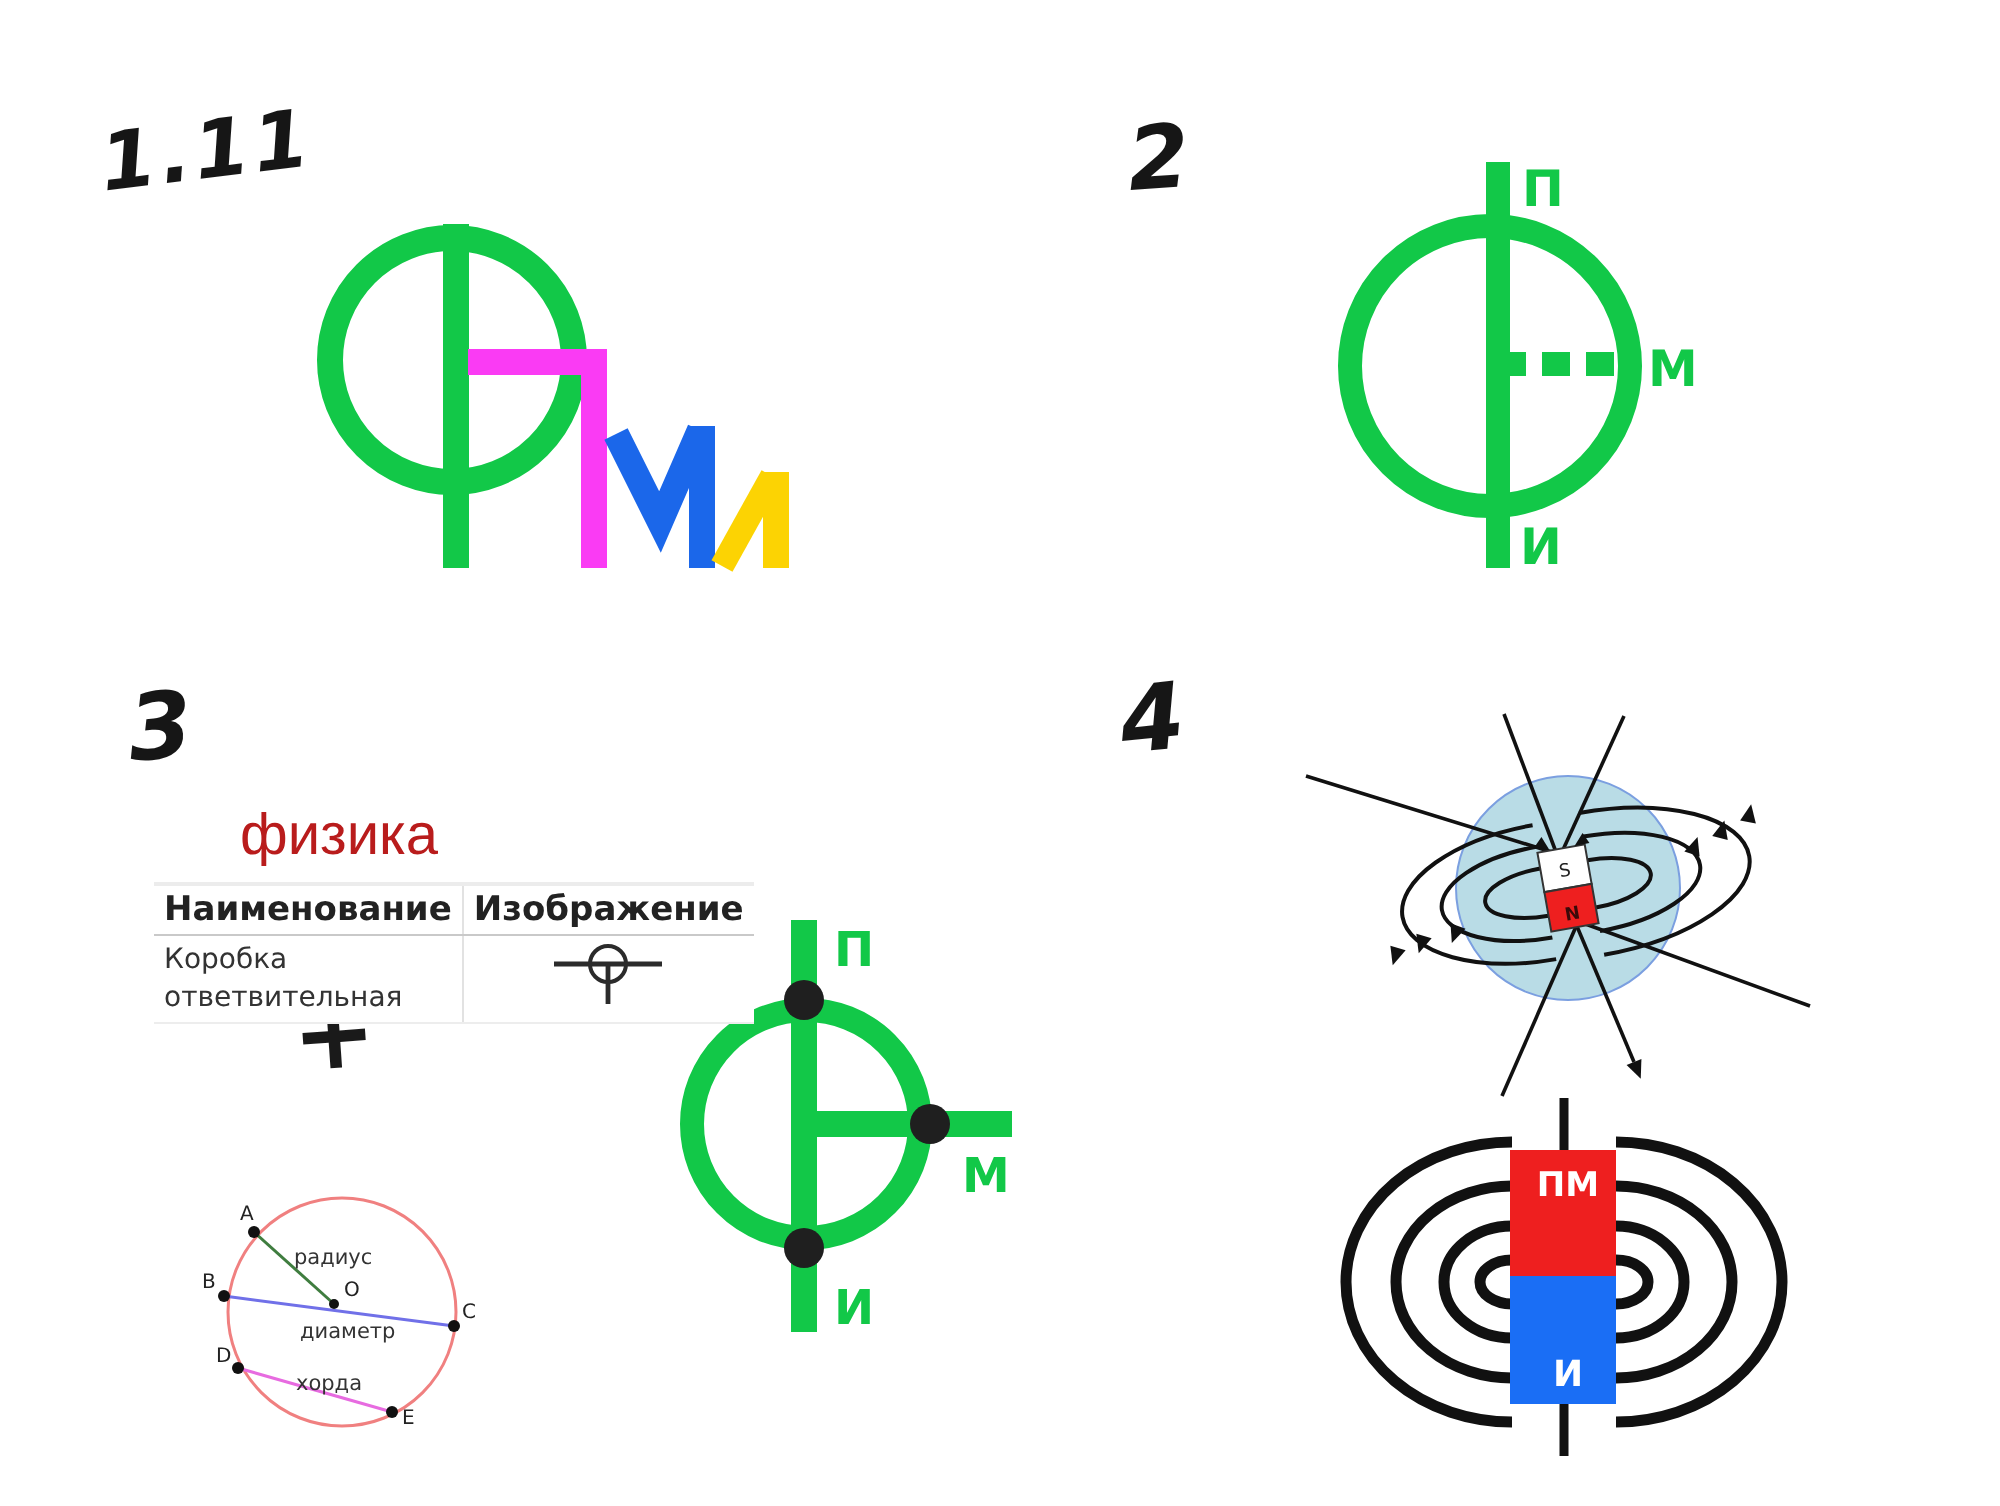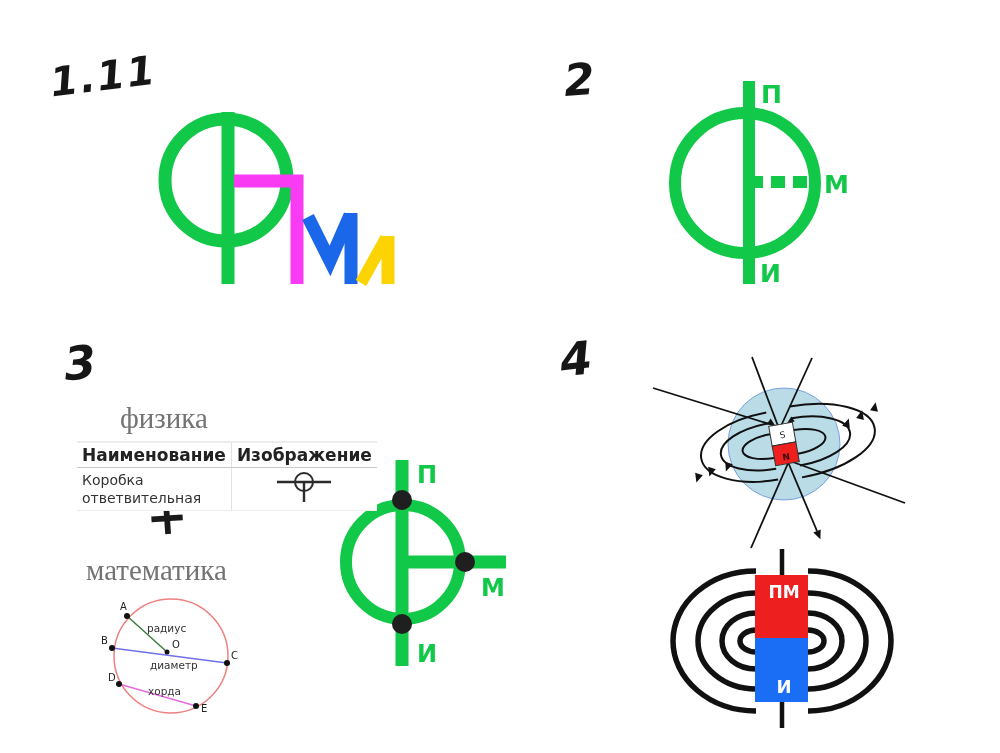--- a/index.html
+++ b/index.html
@@ -10,22 +10,22 @@
   .layer{position:absolute;left:0;top:0;}
   .num{
     position:absolute;color:#161616;font-weight:700;font-style:italic;
     font-family:"DejaVu Sans",sans-serif;line-height:1;
   }
   #num1{left:50px;top:56px;font-size:40px;transform:rotate(-7deg);letter-spacing:2px;}
   #num2{left:564px;top:58px;font-size:44px;transform:rotate(-4deg);}
   #num3{left:64px;top:340px;font-size:46px;transform:rotate(-5deg);}
   #num4{left:560px;top:336px;font-size:46px;transform:rotate(-6deg);}
   .section-title{
-    position:absolute;color:#737373;font-size:29px;font-weight:400;
-    font-family:Liberation Serif, serif;line-height:1;
+    position:absolute;color:#b91c1c;font-size:29px;font-weight:400;
+    font-family:Liberation Sans, sans-serif;line-height:1;
   }
   #physics-title{left:120px;top:404px;}
   #math-title{left:86px;top:556px;}
   #plus-sign{
     position:absolute;left:146px;top:492px;font-size:50px;font-weight:700;
     color:#1a1a1a;line-height:1;transform:rotate(-4deg);
   }
   
   #symbol-table{
     position:absolute;left:77px;top:441px;width:187px;
@@ -184,21 +184,20 @@
     </g>
   </svg>
 
   <div class="num" id="num1">1.11</div>
   <div class="num" id="num2">2</div>
   <div class="num" id="num3">3</div>
   <div class="num" id="num4">4</div>
 
   <div class="section-title" id="physics-title">физика</div>
   <div id="plus-sign">+</div>
-  <div class="section-title" id="math-title">математика</div>
 
   <table id="symbol-table">
     <thead>
       <tr>
         <th style="width:106px">Наименование</th>
         <th>Изображение</th>
       </tr>
     </thead>
     <tbody>
       <tr>

